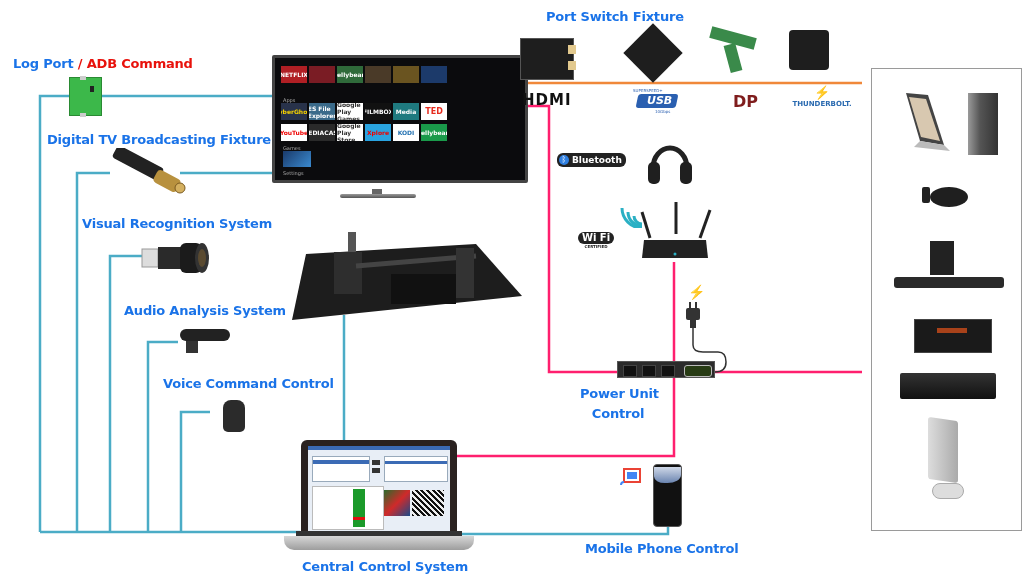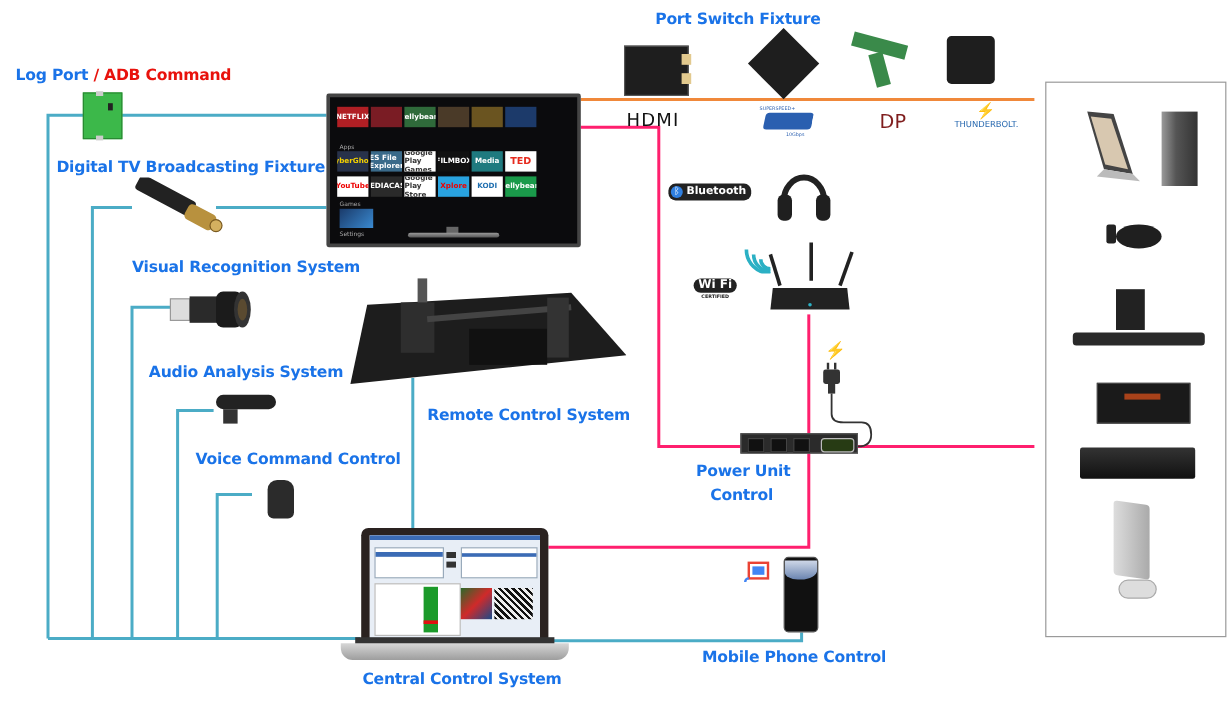--- a/index.html
+++ b/index.html
@@ -3,21 +3,21 @@
 <meta charset="utf-8">
 <style>
   html, body { margin:0; padding:0; background:#ffffff; }
   body { width:1024px; height:587px; position:relative; overflow:hidden; font-family:"Liberation Sans", sans-serif; }
   .canvas { position:absolute; left:0; top:0; width:1024px; height:587px; }
   svg.wires { position:absolute; left:0; top:0; width:1024px; height:587px; }
   .lbl { position:absolute; font-family:"DejaVu Sans", sans-serif; font-weight:bold; font-size:13px; color:#1a73e8; white-space:nowrap; letter-spacing:-0.2px; }
   .lbl .red { color:#e8120c; }
   .item { position:absolute; }
   
-  .tv { position:absolute; left:272px; top:78px; width:212px; height:128px; background:#0b0b0d; border:3px solid #444; border-radius:2px; box-sizing:border-box; }
+  .tv { position:absolute; left:272px; top:55px; width:256px; height:128px; background:#0b0b0d; border:3px solid #444; border-radius:2px; box-sizing:border-box; }
   .tv-stand { position:absolute; left:340px; top:189px; width:76px; height:6px; }
   .tv-stand .neck { position:absolute; left:32px; top:0; width:10px; height:6px; background:#666; }
   .tv-stand .base { position:absolute; left:0; top:5px; width:76px; height:4px; background:linear-gradient(#999,#555); border-radius:2px; }
   .tv-row { position:absolute; left:6px; display:flex; gap:2px; }
   .tile { width:26px; height:17px; font-size:6px; font-weight:bold; color:#fff; display:flex; align-items:center; justify-content:center; font-family:"DejaVu Sans", sans-serif; overflow:hidden; }
   .tv-sec { position:absolute; left:8px; font-size:5px; color:#aaa; font-family:"DejaVu Sans", sans-serif; }
   
   .device-panel { position:absolute; left:871px; top:68px; width:151px; height:463px; border:1px solid #9a9a9a; box-sizing:border-box; background:#fff; }
   
   .laptop-lid { position:absolute; left:301px; top:440px; width:156px; height:96px; background:#2a2220; border-radius:6px 6px 0 0; }
@@ -26,21 +26,21 @@
   .laptop-kbd { position:absolute; left:296px; top:531px; width:166px; height:6px; background:#333; }
   .scr-bar { position:absolute; left:0; top:0; width:100%; height:4px; background:#3b6bb5; }
   
   .phone { position:absolute; left:653px; top:464px; width:29px; height:63px; background:#111; border-radius:4px; border:1px solid #555; box-sizing:border-box; overflow:hidden; }
   .phone .wave { position:absolute; left:0; top:2px; width:100%; height:16px; background:linear-gradient(#cfd8e8,#6a84b0); border-radius:0 0 50% 40%; }
   
   .strip { position:absolute; left:617px; top:361px; width:98px; height:17px; background:#2b2b2b; border:1px solid #555; box-sizing:border-box; }
   .outlet { position:absolute; top:3px; width:12px; height:10px; background:#111; border:1px solid #444; }
   .meter { position:absolute; left:66px; top:3px; width:26px; height:10px; background:#273b14; border:1px solid #bbb; border-radius:3px; }
   
-  .logo-text { position:absolute; font-family:"DejaVu Sans", sans-serif; font-weight:normal; white-space:nowrap; }
+  .logo-text { position:absolute; font-family:"DejaVu Sans", sans-serif; font-weight:bold; white-space:nowrap; }
 </style>
 </head>
 <body>
 
 <div class="canvas">
 
   <svg class="wires" viewBox="0 0 1024 587">
     <g fill="none" stroke="#4bacc6" stroke-width="2.5">
 
       <path d="M40 532 L40 96 L272 96"></path>
@@ -68,24 +68,23 @@
     </g>
     <path d="M484 83 L862 83" stroke="#f0883a" stroke-width="2.5" fill="none"></path>
 
     <path d="M693 328 L693 345 Q693 352 703 352 L718 352 Q726 352 726 362 Q726 372 715 372" stroke="#333" stroke-width="1.5" fill="none"></path>
   </svg>
 
   <div class="lbl" style="left:13px;top:56px;">
     <span>Log Port</span><span class="red"> / </span><span class="red">ADB Command</span>
   </div>
   <div class="lbl" style="left:47px;top:132px;">Digital TV Broadcasting Fixture</div>
-  <div class="lbl" style="left:82px;top:216px;margin-left:28px;">Visual Recognition System</div>
+  <div class="lbl" style="left:82px;top:216px;">Visual Recognition System</div>
   <div class="lbl" style="left:124px;top:303px;">Audio Analysis System</div>
   <div class="lbl" style="left:163px;top:376px;">Voice Command Control</div>
-  <div class="lbl" style="left:356px;top:339px;">Remote Control System</div>
   <div class="lbl" style="left:546px;top:9px;">Port Switch Fixture</div>
   <div class="lbl" style="left:580px;top:384px;text-align:center;width:76px;line-height:20px;">
     <div>Power Unit</div>
     <div>Control</div>
   </div>
   <div class="lbl" style="left:302px;top:559px;">Central Control System</div>
   <div class="lbl" style="left:585px;top:541px;">Mobile Phone Control</div>
 
   <div class="item" style="left:69px;top:77px;width:31px;height:37px;background:#3cb84a;border:1px solid #2a8a33;">
     <div style="position:absolute;left:10px;top:-2px;width:6px;height:4px;background:#ccc;"></div>
@@ -155,21 +154,21 @@
   </div>
   <div class="item" style="left:632px;top:32px;width:42px;height:42px;background:#1e1e1e;transform:rotate(45deg);"></div>
   <div class="item" style="left:710px;top:32px;width:46px;height:12px;background:#3a8a4a;transform:rotate(15deg);"></div>
   <div class="item" style="left:727px;top:44px;width:12px;height:28px;background:#3a8a4a;transform:rotate(-15deg);"></div>
   <div class="item" style="left:789px;top:30px;width:40px;height:40px;background:#1e1e1e;border-radius:4px;"></div>
 
   <div class="logo-text" style="left:522px;top:91px;font-size:15px;color:#111;letter-spacing:1px;">HDMI</div>
   <div class="item" style="left:633px;top:88px;width:48px;height:26px;">
     <div style="position:absolute;left:0;top:0;font-size:4px;color:#2a5fb0;font-family:'DejaVu Sans',sans-serif;">SUPERSPEED+</div>
     <div style="position:absolute;left:4px;top:6px;width:40px;height:14px;background:#2a5fb0;border-radius:3px;transform:skewX(-12deg);"></div>
-    <div style="position:absolute;left:14px;top:6px;font-size:11px;color:#fff;font-weight:bold;font-style:italic;font-family:'DejaVu Sans',sans-serif;margin-left:29px;">USB</div>
+    <div style="position:absolute;left:14px;top:6px;font-size:11px;color:#fff;font-weight:bold;font-style:italic;font-family:'DejaVu Sans',sans-serif;">USB</div>
     <div style="position:absolute;left:22px;top:21px;font-size:4px;color:#2a5fb0;font-family:'DejaVu Sans',sans-serif;">10Gbps</div>
   </div>
   <div class="logo-text" style="left:733px;top:92px;font-size:16px;color:#7f1d1d;">DP</div>
   <div class="item" style="left:792px;top:86px;width:60px;height:28px;text-align:center;">
     <div style="font-size:13px;color:#1a8ad4;line-height:14px;">⚡</div>
     <div class="logo-text" style="position:static;font-size:7px;color:#2a6ab0;">THUNDERBOLT.</div>
   </div>
 
   <div class="item" style="left:557px;top:153px;height:14px;padding:0 4px 0 2px;background:#222;border-radius:6px;display:flex;align-items:center;gap:3px;">
     <span style="display:inline-block;width:10px;height:10px;border-radius:50%;background:#2f7fe0;color:#fff;font-size:8px;line-height:10px;text-align:center;">ᛒ</span>

